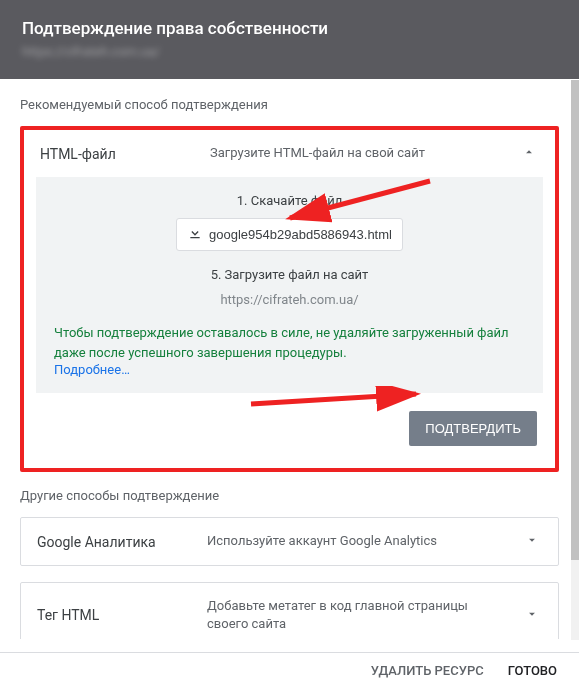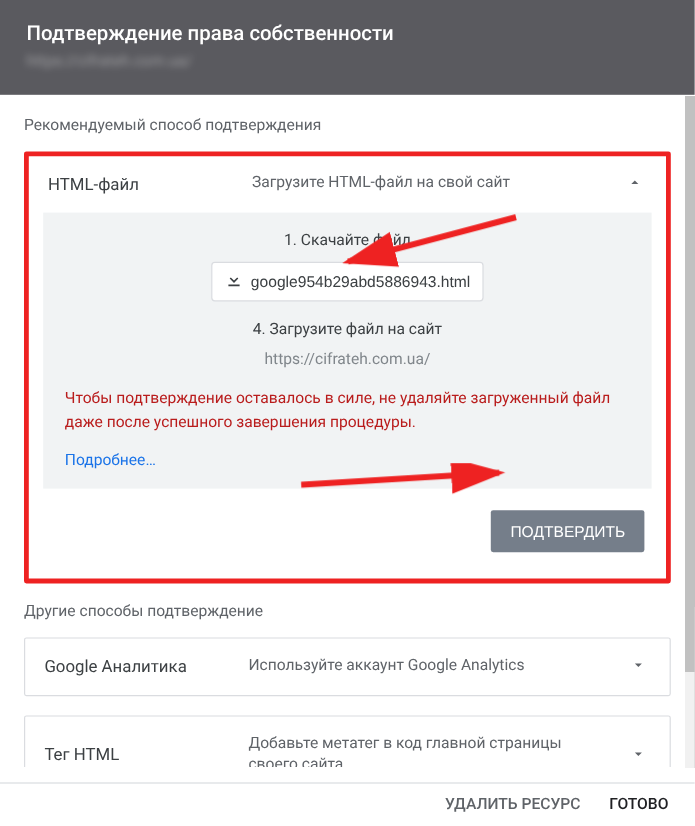--- a/index.html
+++ b/index.html
@@ -82,21 +82,21 @@
   border: 1px solid #dadce0;
   border-radius: 3px;
   padding: 6px 10px;
   font-size: 13px;
   font-weight: 500;
   color: #3c4043;
   cursor: pointer;
 }
 .dl-btn svg { width:16px; height:16px; }
 .url-gray { color: #80868b; }
-.note { color: #b91c1c; line-height:1.5; margin-bottom:14px; }
+.note { color: #15803d; line-height:1.5; }
 .more-link { color: #1a73e8; font-size:13px; cursor:pointer; }
 .confirm-row {
   display:flex;
   justify-content:flex-end;
   padding: 4px 18px 22px;
 }
 .confirm-btn {
   background: #757e8a;
   color: #fff;
   border: none;
@@ -173,21 +173,21 @@
         <button class="dl-btn">
           <span>
             <svg viewBox="0 0 24 24">
                 <path fill="#3c4043" d="M12 3v10l-4-4-1.4 1.4L12 16l5.4-5.6L16 9l-4 4V3h0zM5 18h14v2H5z"></path>
               </svg>
           </span>
           <span>google954b29abd5886943.html</span>
         </button>
       </div>
       <div class="step">
-        <span>4. Загрузите файл на сайт </span>
+        <span>5. Загрузите файл на сайт </span>
         <span class="url-gray">https://cifrateh.com.ua/</span>
       </div>
       <div class="note">Чтобы подтверждение оставалось в силе, не удаляйте загруженный файл даже после успешного завершения процедуры.</div>
       <span class="more-link">Подробнее…</span>
     </div>
     <div class="confirm-row">
       <button class="confirm-btn">ПОДТВЕРДИТЬ</button>
     </div>
   </div>
 

